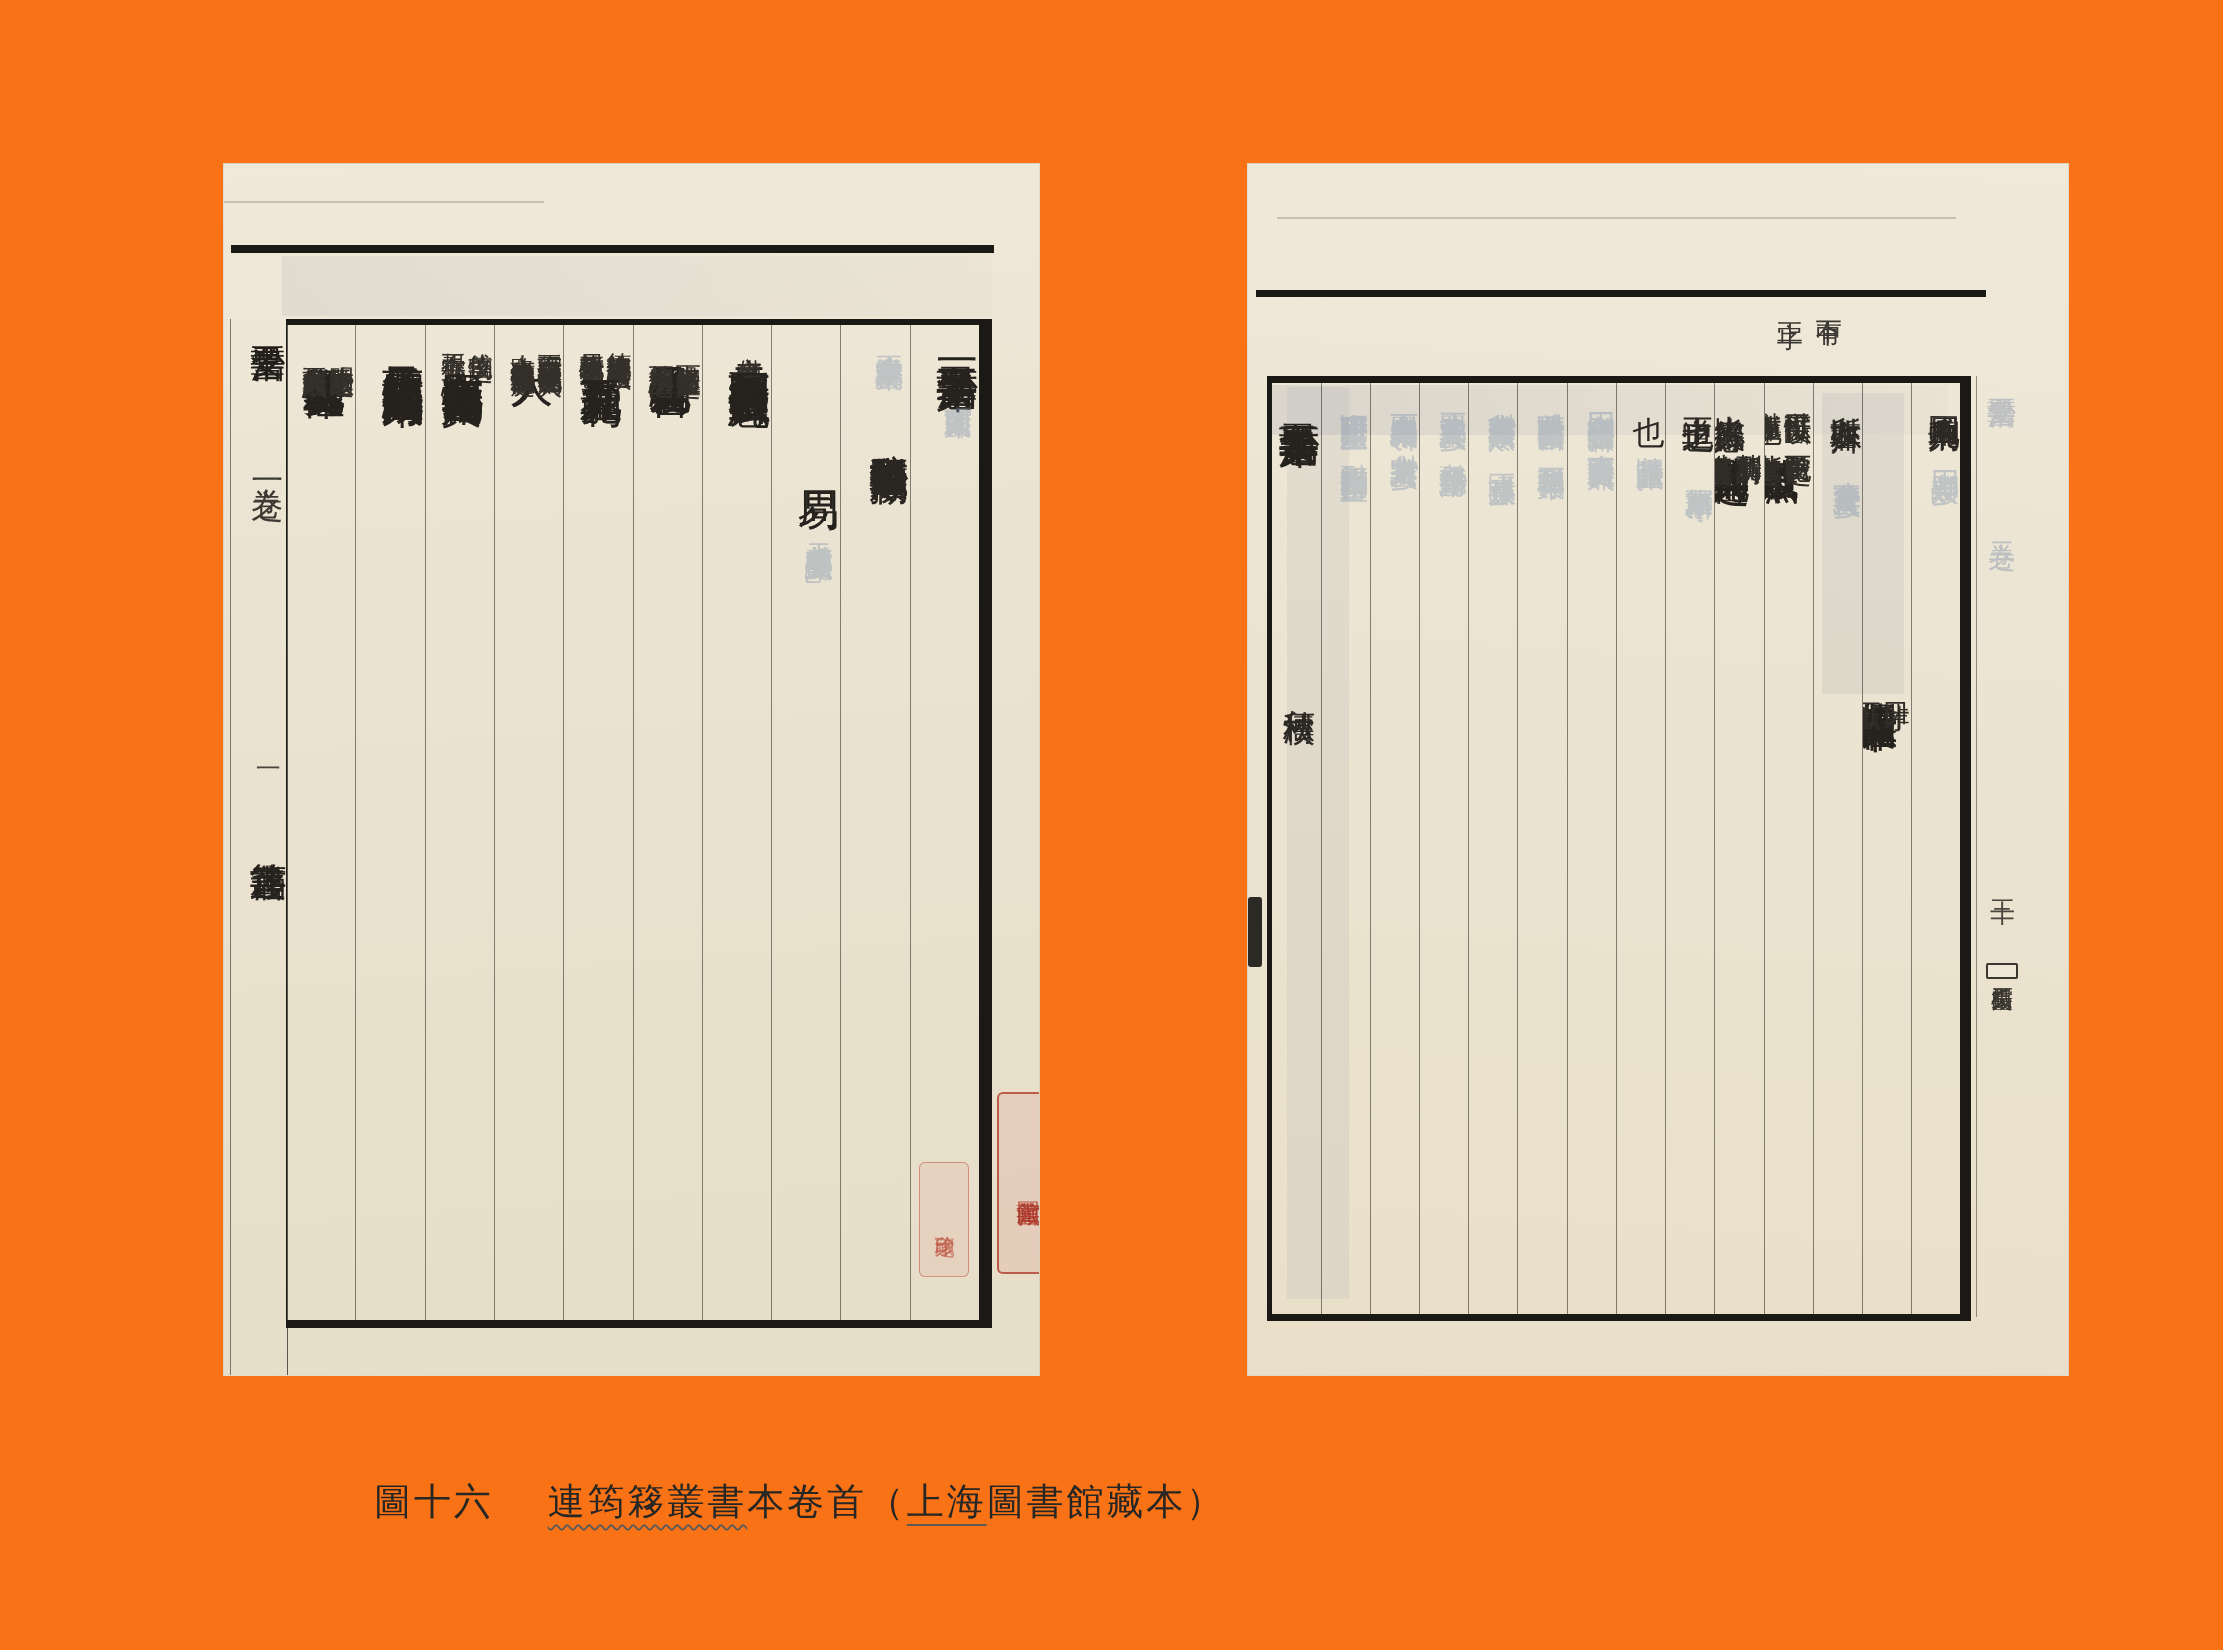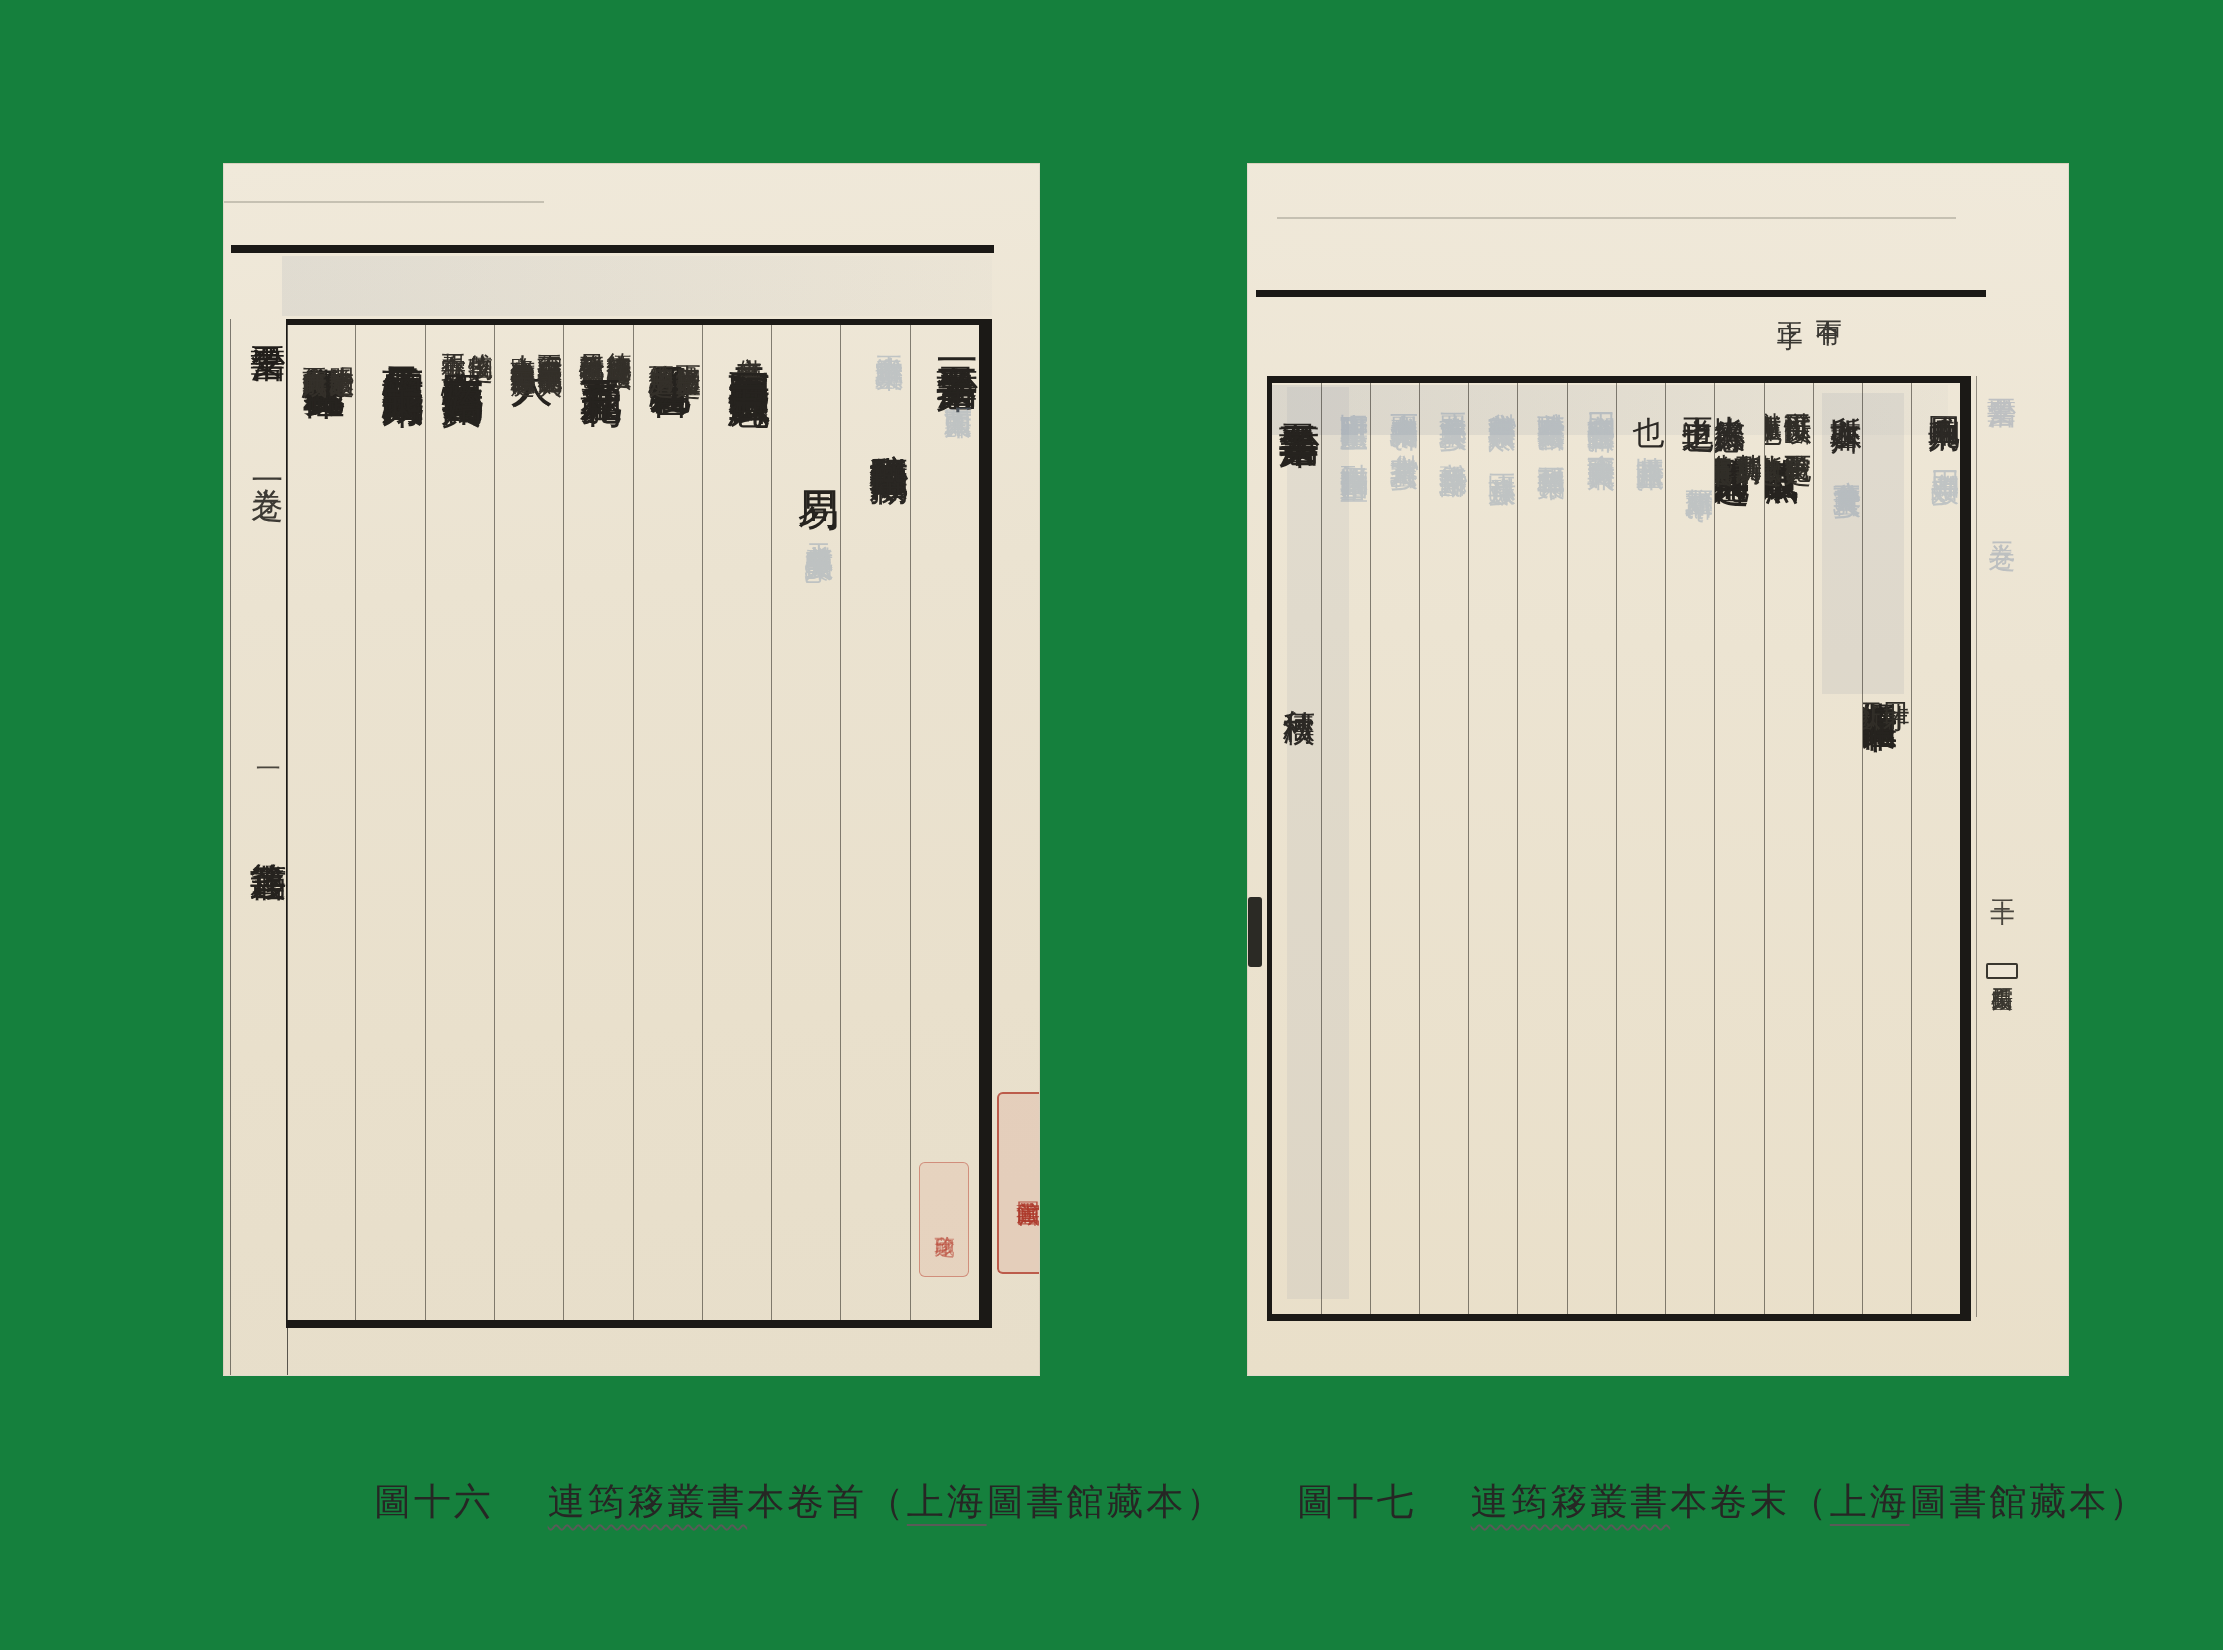--- a/index.html
+++ b/index.html
@@ -1,16 +1,16 @@
 <!DOCTYPE html>
 <html><head>
 <meta charset="utf-8">
 <style>
   html,body{margin:0;padding:0;background:#e8e8e6;}
-  .canvas{position:relative;width:2223px;height:1651px;background:#15803d;
+  .canvas{position:relative;width:2223px;height:1651px;background:#f97316;
     font-family:"DejaVu Serif","Liberation Serif",serif;overflow:hidden;}
   
   .photo{position:absolute;overflow:hidden;border:1px solid rgba(0,0,0,.06);}
   #photoL{left:223px;top:163px;width:815px;height:1211px;
     background:linear-gradient(176deg,#f0e9da 0%,#ebe3d1 35%,#e9e0cc 70%,#e7decא 100%);
     background:linear-gradient(176deg,#f0e9da 0%,#ebe3d1 35%,#e9e0cc 70%,#e7deca 100%);}
   #photoR{left:1247px;top:163px;width:820px;height:1211px;
     background:linear-gradient(184deg,#f0e9da 0%,#ece4d2 40%,#e9dfc9 100%);}
   .hairline{position:absolute;background:rgba(90,88,80,.28);}
   .toprule{position:absolute;background:#1b1916;}
@@ -162,18 +162,15 @@
       <span class="gap" style="inline-size:320px;"></span>
       <span class="bx-page">三十</span>
       <span class="gap" style="inline-size:45px;"></span>
       <span class="series-box">靈石楊氏栞</span>
     </div>
   </div>
 
   <div class="caption" id="capL" style="left:374px;top:1477px;">
     <span class="cap-label">圖十六</span><span class="wavy">連筠簃叢書</span><span>本卷首（</span><span class="uline">上海</span><span>圖書館藏本）</span>
   </div>
-  <div class="caption" id="capR" style="left:1297px;top:1477px;">
-    <span class="cap-label">圖十七</span><span class="wavy">連筠簃叢書</span><span>本卷末（</span><span class="uline">上海</span><span>圖書館藏本）</span>
-  </div>
 
 </div>
 
 
 </body></html>

